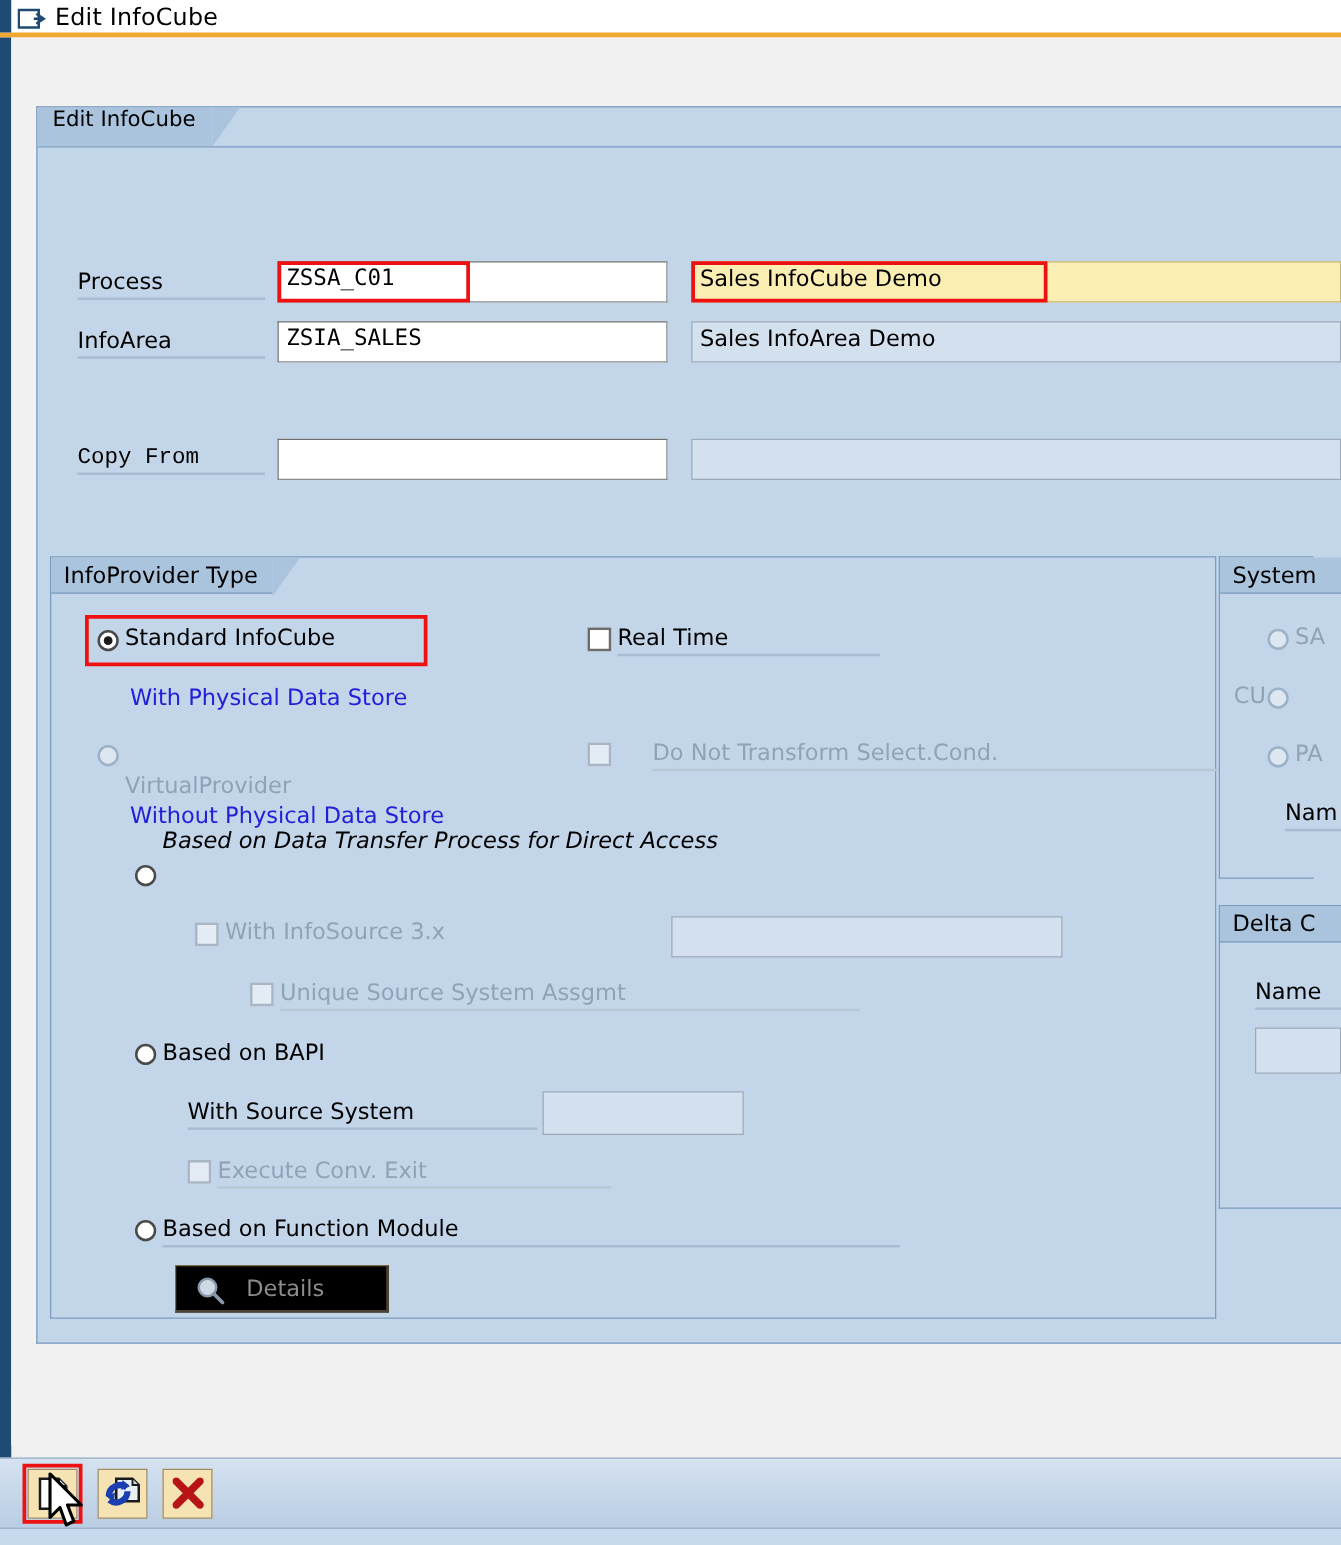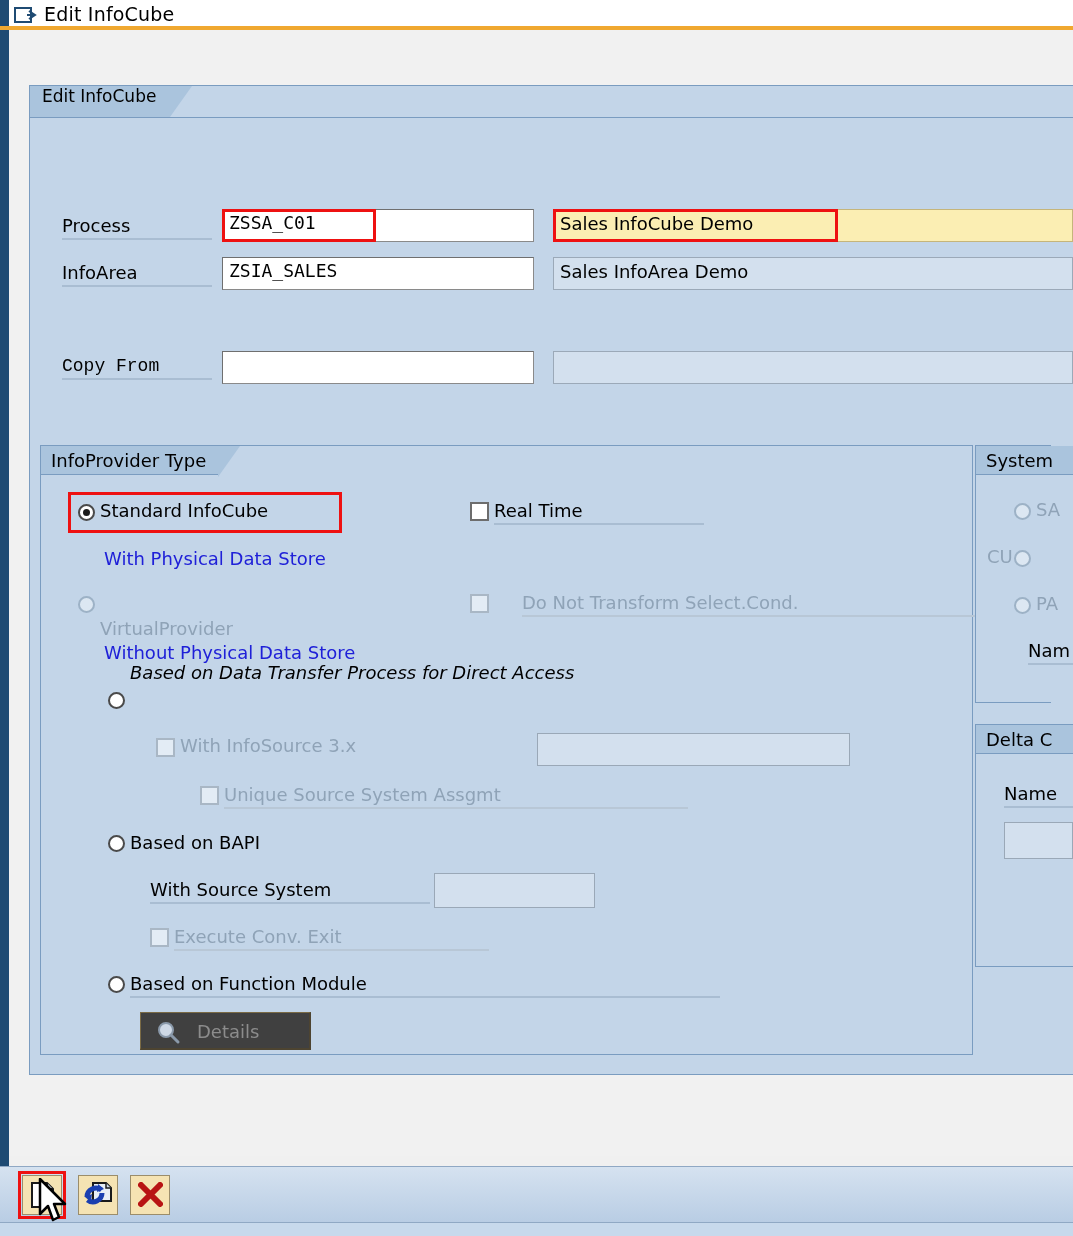--- a/index.html
+++ b/index.html
@@ -129,21 +129,21 @@
   .bluetext{
     position:absolute;font-size:18px;color:#1f20d8;white-space:nowrap;
   }
   .sinput{
     position:absolute;box-sizing:border-box;
     background:#d3e0ee;border:1px solid #9aa8b7;
   }
   
   #details-btn{
     position:absolute;left:140px;top:1012px;width:171px;height:38px;
-    background:#404040;
+    background:#000000;
     border:1px solid #7a6a45;
     border-right:2px solid #4d4431;border-bottom:2px solid #4d4431;
     box-sizing:border-box;
   }
   #details-btn .dbl{
     position:absolute;left:56px;top:8px;font-size:18px;color:#8c8c8c;
   }
   
   #statusstrip{
     position:absolute;left:9px;top:1110px;width:1064px;height:46px;

